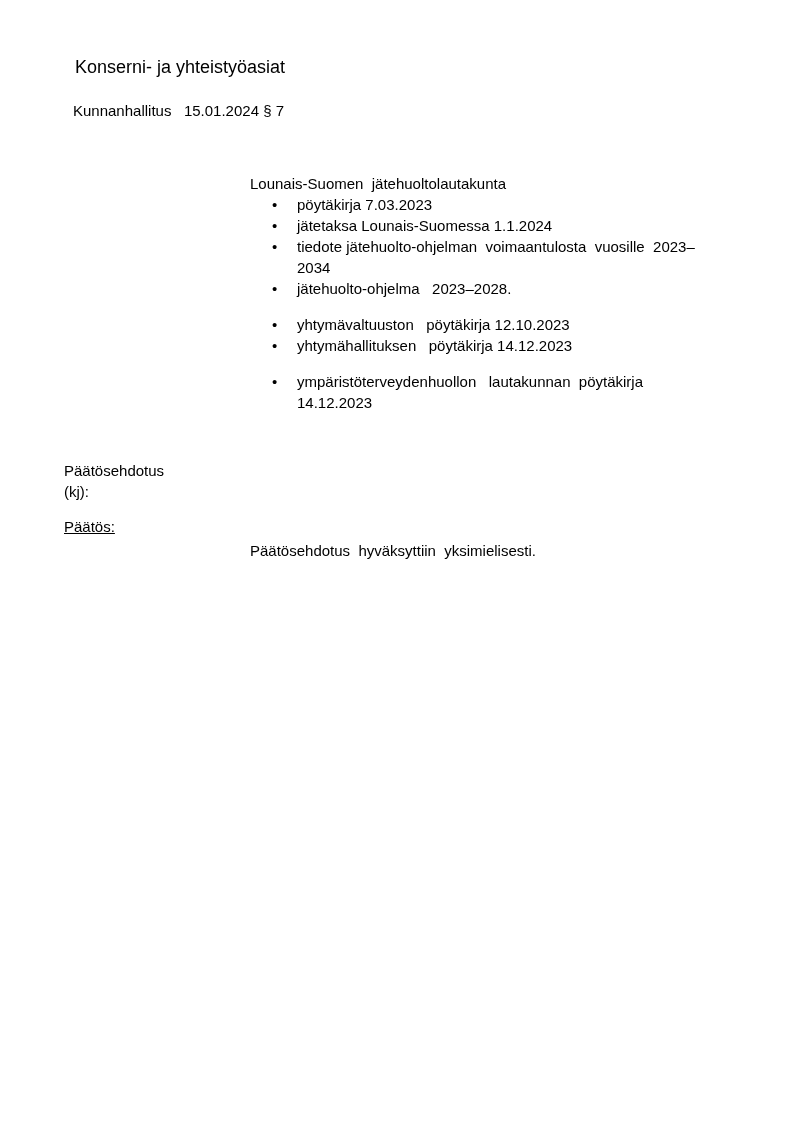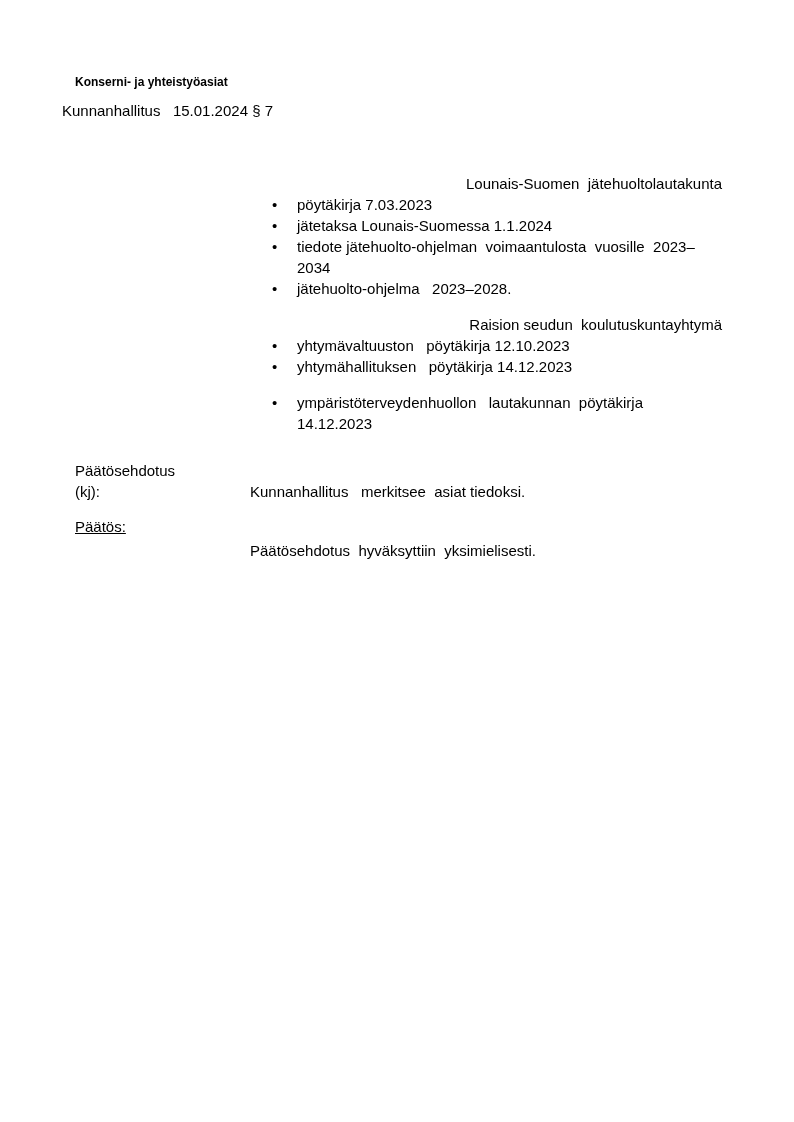--- a/index.html
+++ b/index.html
@@ -14,60 +14,59 @@
     background: #ffffff;
     font-family: "Liberation Sans", "DejaVu Sans", sans-serif;
     font-size: 15px;
     line-height: 21px;
     color: #000000;
     overflow: hidden;
   }
   .doc-heading {
     position: absolute;
     left: 75px;
-    top: 72px;
-    font-weight: bold;
-    font-size: 12px;
+    top: 57px;
+    font-weight: normal;
+    font-size: 18px;
     white-space: pre-wrap;
   }
   .meeting-line {
     position: absolute;
-    left: 62px;
+    left: 73px;
     top: 100px;
     white-space: pre-wrap;
   }
   .content-col {
     position: absolute;
     left: 250px;
     top: 173px;
     width: 472px;
   }
   .section + .section {
     margin-top: 15px;
   }
   .sec-title {
     white-space: pre-wrap;
-    text-align: right;
   }
   .bullet-row {
     display: flex;
     align-items: flex-start;
   }
   .bullet {
     flex: 0 0 47px;
     box-sizing: border-box;
     padding-left: 22px;
   }
   .bullet-text {
     flex: 1 1 auto;
     white-space: pre-wrap;
   }
   .decision-label {
     position: absolute;
-    left: 75px;
+    left: 64px;
     width: 165px;
     white-space: pre-wrap;
   }
   .decision-value {
     position: absolute;
     left: 250px;
     width: 472px;
     white-space: pre-wrap;
   }
   .proposal-label { top: 460px; }
@@ -100,21 +99,20 @@
         <span class="bullet">•</span>
         <span class="bullet-text">tiedote jätehuolto-ohjelman  voimaantulosta  vuosille  2023–2034</span>
       </div>
       <div class="bullet-row">
         <span class="bullet">•</span>
         <span class="bullet-text">jätehuolto-ohjelma   2023–2028.</span>
       </div>
     </div>
 
     <div class="section">
-      <div class="sec-title">Raision seudun  koulutuskuntayhtymä</div>
       <div class="bullet-row">
         <span class="bullet">•</span>
         <span class="bullet-text">yhtymävaltuuston   pöytäkirja 12.10.2023</span>
       </div>
       <div class="bullet-row">
         <span class="bullet">•</span>
         <span class="bullet-text">yhtymähallituksen   pöytäkirja 14.12.2023</span>
       </div>
     </div>
 
@@ -123,19 +121,18 @@
         <span class="bullet">•</span>
         <span class="bullet-text">ympäristöterveydenhuollon   lautakunnan  pöytäkirja 14.12.2023</span>
       </div>
     </div>
 
   </div>
 
   <div class="decision-label proposal-label">Päätösehdotus
 (kj):</div>
 
-  <div class="decision-value proposal-value">Kunnanhallitus   merkitsee  asiat tiedoksi.</div>
 
   <div class="decision-label final-label">Päätös:</div>
 
   <div class="decision-value final-value">Päätösehdotus  hyväksyttiin  yksimielisesti.</div>
 
 </div>
 
 </body></html>

